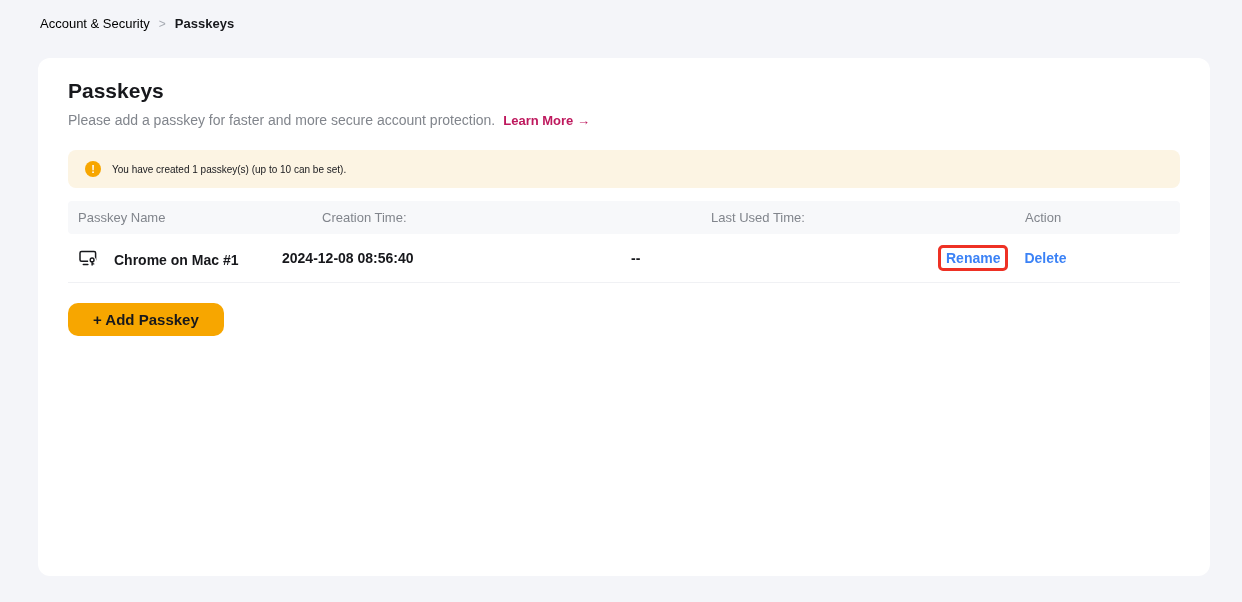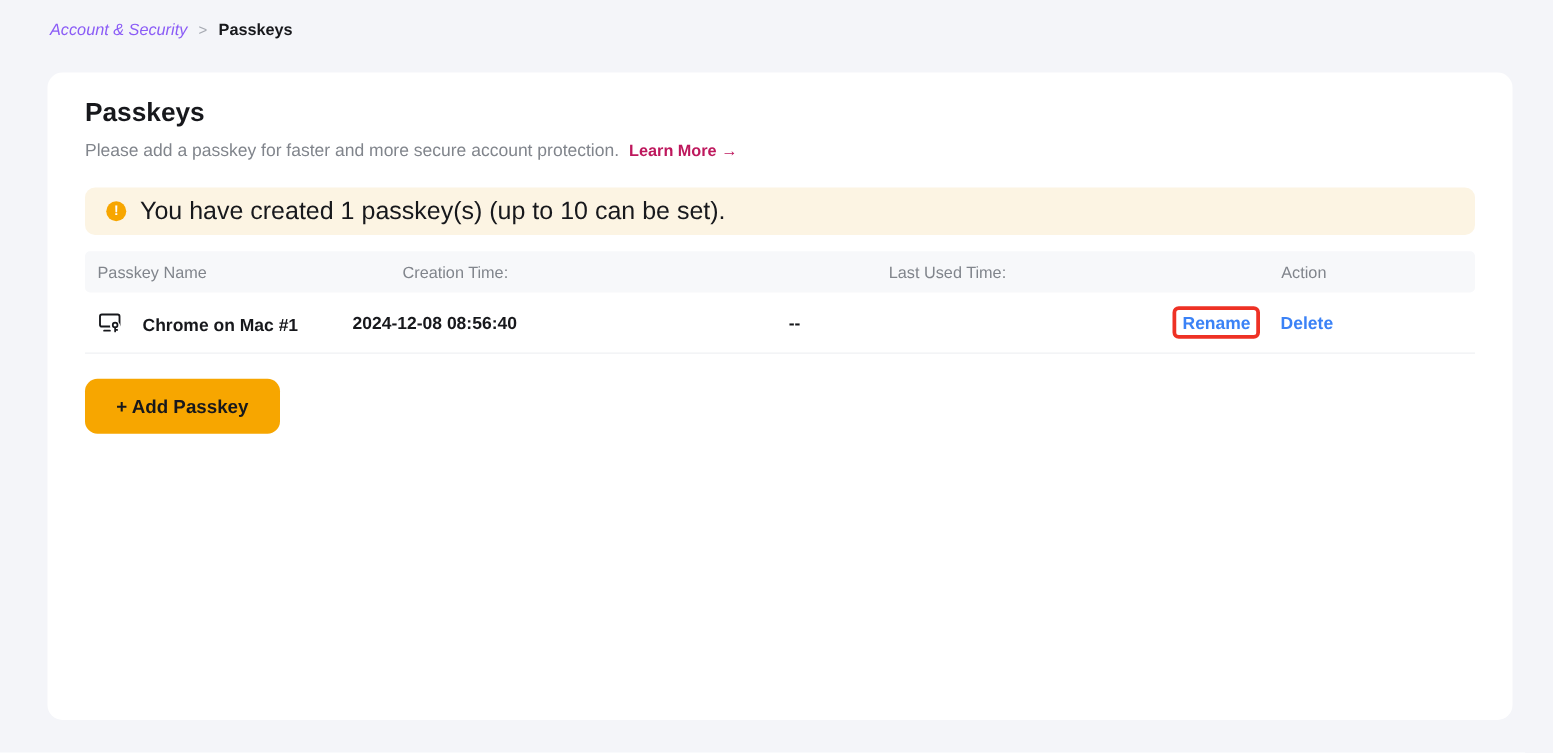--- a/index.html
+++ b/index.html
@@ -12,21 +12,21 @@
     color: #17181c;
     overflow: hidden;
   }
 
   
   .breadcrumb {
     position: absolute; left: 40px; top: 16px;
     font-size: 13px;
     display: flex; align-items: center; gap: 9px;
   }
-  .bc-parent { color: #8b5cf6; cursor: pointer; font-style: italic; }
+  .bc-parent { color: #000000; cursor: pointer; }
   .bc-sep { color: #a7abb3; font-size: 12px; }
   .bc-current { color: #17181c; font-weight: 600; }
 
   
   .card {
     position: absolute; left: 38px; top: 58px;
     width: 1172px; height: 518px;
     background: #ffffff;
     border-radius: 12px;
     padding: 20px 30px;
@@ -47,21 +47,21 @@
     display: flex; align-items: center; gap: 11px;
     padding: 0 17px;
   }
   .notice-icon {
     width: 16px; height: 16px; border-radius: 50%;
     background: #f7a600; color: #ffffff;
     font-size: 11px; font-weight: 700;
     display: flex; align-items: center; justify-content: center;
     flex: none; line-height: 1;
   }
-  .notice-text { font-size: 20px; color: #17181c; }
+  .notice-text { font-size: 10px; color: #17181c; }
 
   
   .table { margin-top: 13px; }
   .thead, .trow {
     display: grid;
     grid-template-columns: 204px 349px 274px 1fr;
     align-items: center;
   }
   .thead {
     height: 33px; background: #f7f8fa; border-radius: 4px;
@@ -82,21 +82,21 @@
   }
   .annotation {
     display: inline-block;
     border: 3px solid #ee3124; border-radius: 5px;
     padding: 2px 5px;
   }
   .delete { margin-left: 16px; }
 
   
   .add-btn {
-    margin-top: 20px; height: 44px; padding: 0 25px;
+    margin-top: 20px; height: 33px; padding: 0 25px;
     background: #f7a600; color: #17181c;
     border: none; border-radius: 10px;
     font-family: inherit; font-size: 15px; font-weight: 700;
     cursor: pointer; display: block;
   }
 </style>
 </head>
 <body>
 
 <nav class="breadcrumb">

